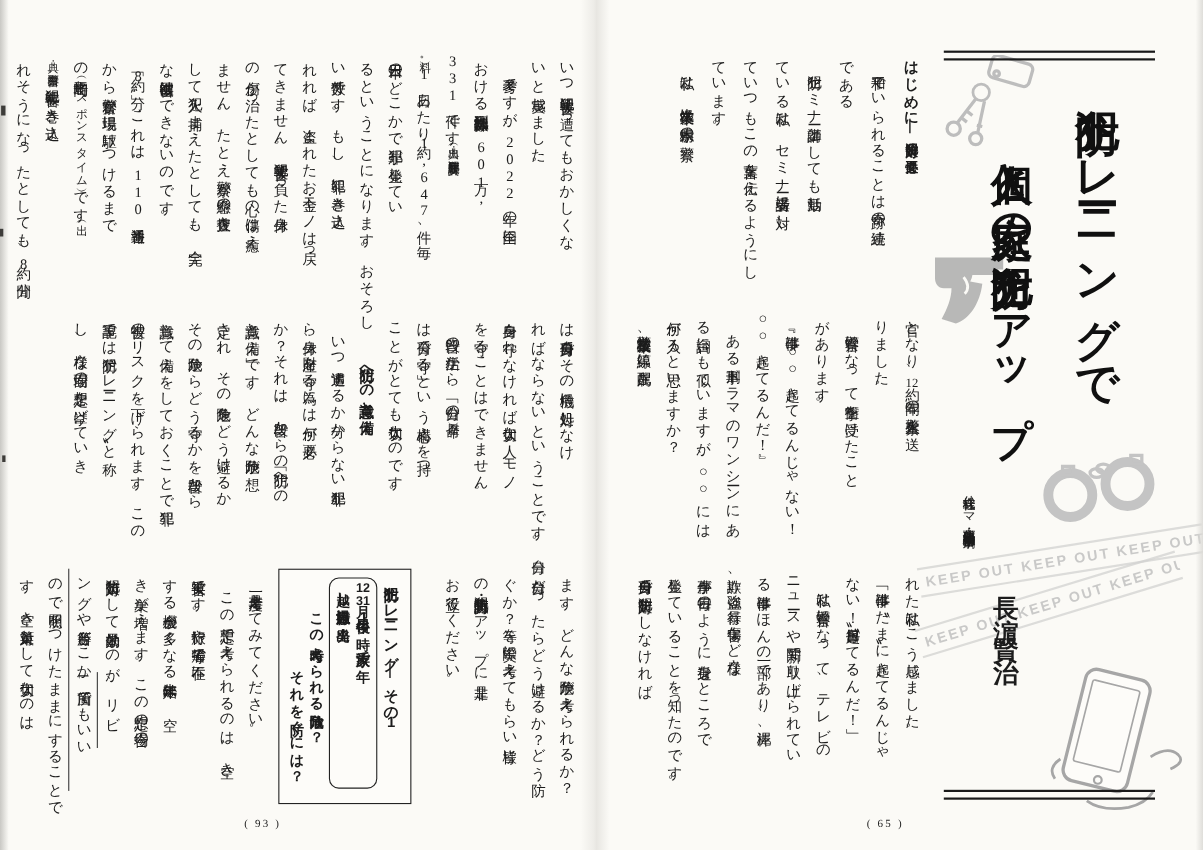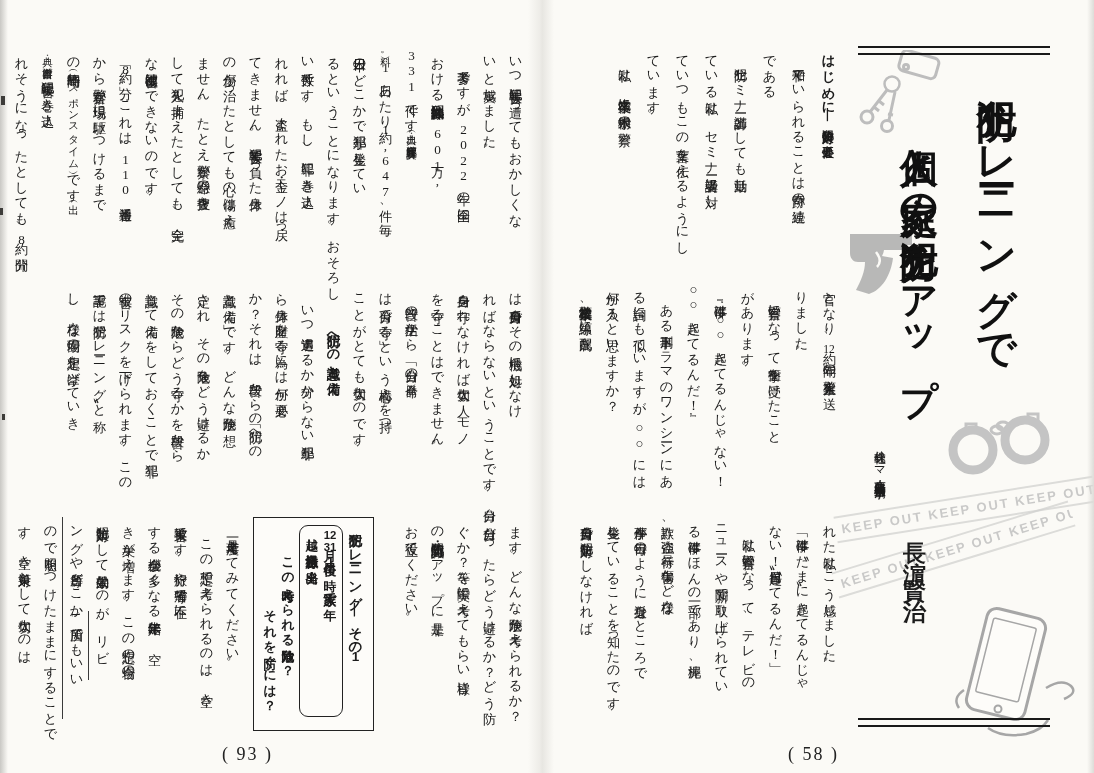--- a/index.html
+++ b/index.html
@@ -26,21 +26,21 @@
   .ibox{border:1.2px solid #222;border-radius:9px;padding:3px 3px;height:184px;margin:2px 2px;}
   .i2{padding-top:26px;}
   .i6{padding-top:78px;}
   
   .rule{position:absolute;left:858px;width:192px;height:5px;border-top:2px solid #191919;border-bottom:2px solid #191919;z-index:4;}
   .title-col{position:absolute;font-family:"Liberation Sans","DejaVu Sans",sans-serif;font-weight:bold;color:#101010;z-index:4;white-space:nowrap;}
   .t1{left:970px;top:70px;font-size:40px;letter-spacing:1px;}
   .t2{left:893px;top:120px;font-size:38px;letter-spacing:1px;}
   .aff{position:absolute;left:872px;top:442px;font-size:11.5px;letter-spacing:0.5px;z-index:4;white-space:nowrap;}
   .name{position:absolute;left:899px;top:524px;font-size:23px;font-weight:bold;letter-spacing:19px;z-index:4;white-space:nowrap;}
-  .pnum{position:absolute;font-size:18px;letter-spacing:2px;color:#222;z-index:3;}
+  .pnum{position:absolute;font-size:10px;letter-spacing:2px;color:#222;z-index:3;}
   
   .icon{position:absolute;z-index:1;}
   .tape{position:absolute;z-index:1;color:#b9b9b9;font-family:"Liberation Sans","DejaVu Sans",sans-serif;
         font-weight:bold;font-size:13px;letter-spacing:2px;white-space:nowrap;opacity:.75;
         border-top:2px solid #d2d2d0;border-bottom:2px solid #d2d2d0;padding:4px 6px;overflow:hidden;width:250px;}
   .tape1{left:834px;top:496px;transform:rotate(-9deg);}
   .tape2{left:830px;top:536px;transform:rotate(-17deg);width:235px;}
   .fold{position:absolute;left:528px;top:0;width:26px;height:773px;z-index:0;
         background:linear-gradient(90deg,rgba(0,0,0,0) 0%,rgba(60,55,45,0.07) 45%,rgba(60,55,45,0.10) 55%,rgba(0,0,0,0) 100%);}
   .edgeL{position:absolute;left:0;top:0;width:8px;height:773px;z-index:5;background:linear-gradient(90deg,#c9c8c4,rgba(201,200,196,0));}
@@ -136,21 +136,21 @@
       <div class="line i1"><span>「事件は〝たま〟に起きてるんじゃ</span></div>
       <div class="line"><span>ない！〝毎日〟起きてるんだ！」</span></div>
       <div class="line i1"><span>私は警察官になって、テレビの</span></div>
       <div class="line"><span>ニュースや新聞で取り上げられてい</span></div>
       <div class="line"><span>る事件はほんの一部であり、泥棒、</span></div>
       <div class="line"><span>詐欺、強盗、暴行、傷害など様々な</span></div>
       <div class="line"><span>事件が毎日のように身近なところで</span></div>
       <div class="line"><span>発生していることを知ったのです。</span></div>
       <div class="line"><span>自分自身で防犯対策をしなければ</span></div>
     </div>
-  <div class="pnum" style="left:788px;top:744px;">( 58 )</div>
+  <div class="pnum" style="left:788px;top:744px;">( 65 )</div>
 
   <div class="band" style="left:8px;top:48px;width:520px;height:228px;">
       <div class="line"><span>いつ犯罪被害に遭ってもおかしくな</span></div>
       <div class="line"><span>いと実感しました。</span></div>
       <div class="line i1"><span>参考ですが、</span><span class="up">2022</span><span>年の全国に</span></div>
       <div class="line"><span>おける刑法犯認知件数は、</span><span class="up">60</span><span>万</span><span class="up">1,</span></div>
       <div class="line"><span class="up">331</span><span>件です</span><span class="sm">（出典：警察庁犯罪統計資</span></div>
       <div class="line"><span class="sm">料）。</span><span class="up">1</span><span>日あたり約</span><span class="up">1,647</span><span>件、毎</span></div>
       <div class="line"><span>日日本のどこかで犯罪が発生してい</span></div>
       <div class="line"><span>るということになります。おそろし</span></div>

